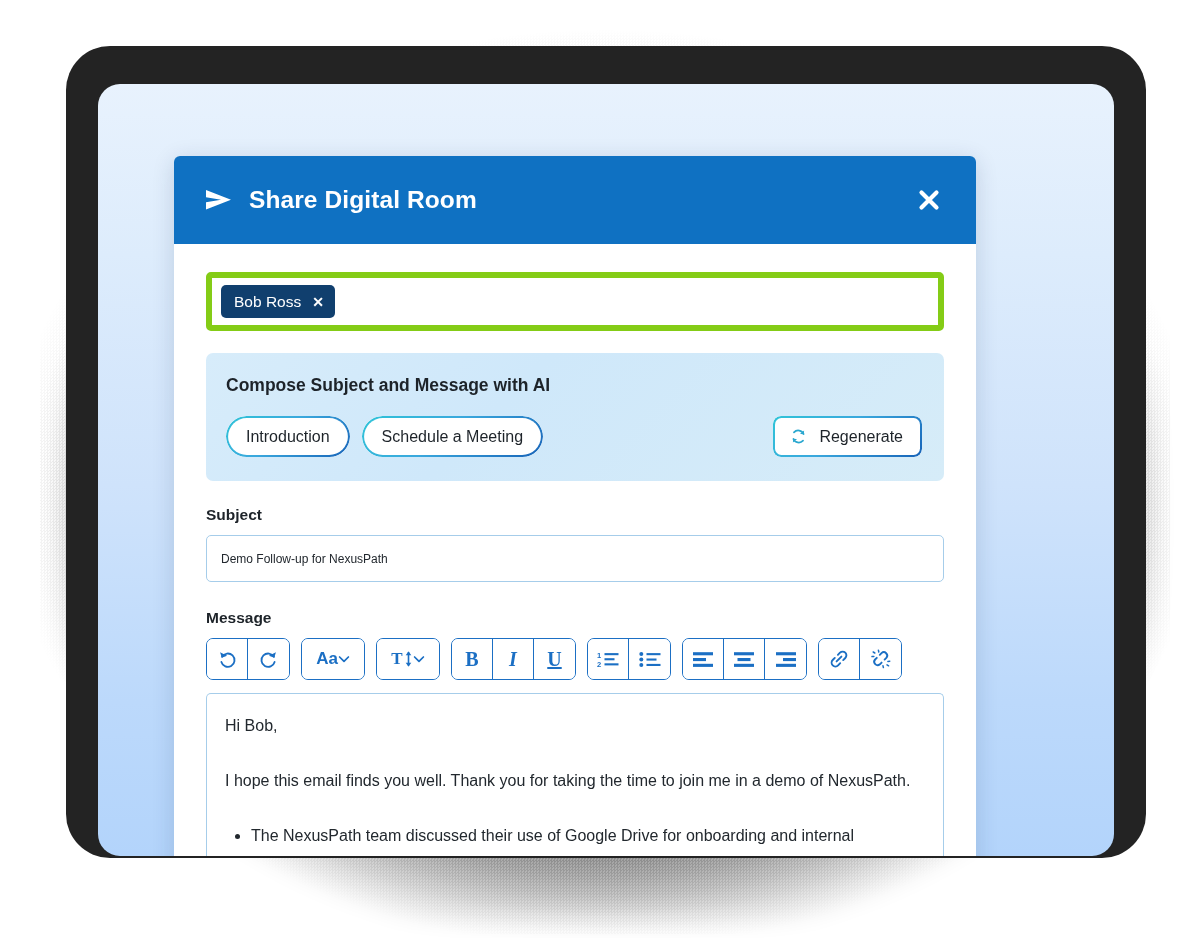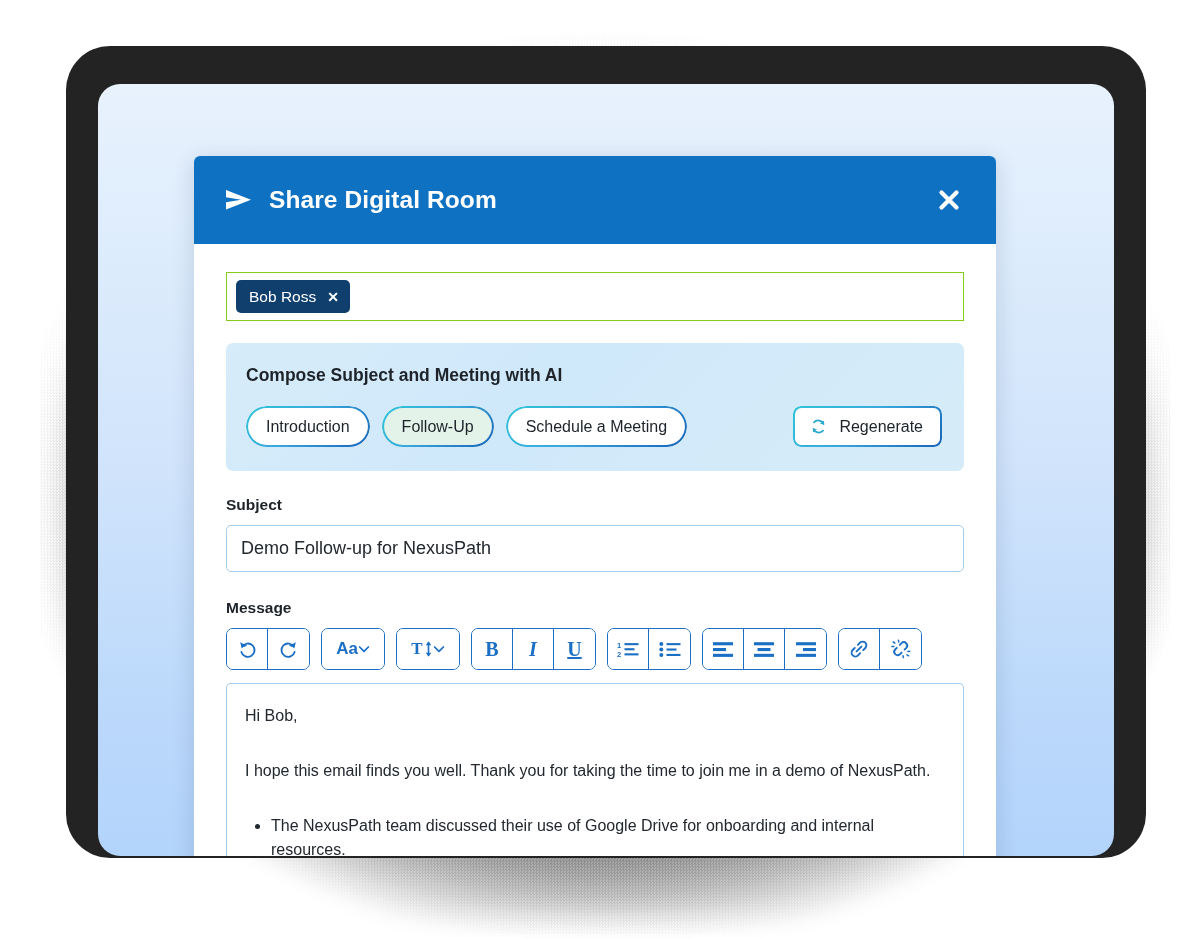--- a/index.html
+++ b/index.html
@@ -65,21 +65,21 @@
     width: 1016px;
     height: 772px;
     border-radius: 22px;
     overflow: hidden;
     background: linear-gradient(180deg, #e8f2fd 0%, #ddecfc 22%, #cfe3fb 52%, #bcd9fb 80%, #b3d4fb 100%);
   }
 
   
   .modal {
     position: absolute;
-    left: 96px;
+    left: 76px;
     top: 72px;
     width: 802px;
     min-height: 720px;
     background: #ffffff;
     border-radius: 6px 6px 0 0;
     box-shadow: 0 4px 22px rgba(16,42,80,0.16);
     overflow: hidden;
   }
 
   .modal-header {
@@ -109,22 +109,22 @@
   .field-label {
     font-size: 15.5px;
     font-weight: bold;
     color: #1d2329;
     margin-bottom: 11px;
     display: block;
   }
   .req-star { color: #f0554d; font-weight: bold; font-size: 16px; }
 
   .chip-input {
-    border: 1px solid #84cc16;
-    border-radius: 0;
+    border: 6px solid #84cc16;
+    border-radius: 5px;
     min-height: 48px;
     padding: 7px 9px;
     display: flex;
     align-items: center;
     flex-wrap: wrap;
     gap: 6px;
     background: #fff;
   }
   .chip {
     background: #103f6e;
@@ -215,21 +215,21 @@
   }
 
   
   .subject-block { margin-top: 25px; }
   .text-input {
     width: 100%;
     height: 47px;
     border: 1px solid #a6cdea;
     border-radius: 5px;
     padding: 0 14px;
-    font-size: 18px;
+    font-size: 12px;
     color: #22282e;
     font-family: "Liberation Sans", sans-serif;
     background: #fff;
     outline: none;
   }
 
   
   .message-block { margin-top: 27px; }
   .toolbar { display: flex; align-items: center; gap: 11px; flex-wrap: nowrap; }
   .tb-group {
@@ -311,24 +311,23 @@
         <div>
           <div class="chip-input">
             <span class="chip">
               <span>Bob Ross</span>
               <span class="chip-x">✕</span>
             </span>
           </div>
         </div>
 
         <div class="ai-panel">
-          <div class="ai-title">Compose Subject and Meeting with AI</div>
+          <div class="ai-title">Compose Subject and Message with AI</div>
           <div class="ai-row">
             <button class="pill">Introduction</button>
-            <button class="pill selected">Follow-Up</button>
             <button class="pill">Schedule a Meeting</button>
             <button class="regen-btn">
               <svg width="19" height="19" viewBox="0 0 20 20">
                 <path d="M15.4 7.4 A6.2 6.2 0 0 0 5.2 5.6" fill="none" stroke="#2aa7cf" stroke-width="1.8" stroke-linecap="round"></path>
                 <path d="M4.6 12.6 A6.2 6.2 0 0 0 14.8 14.4" fill="none" stroke="#2aa7cf" stroke-width="1.8" stroke-linecap="round"></path>
                 <path d="M15.9 3.6 L15.6 7.9 L11.6 7.2 Z" fill="#2aa7cf"></path>
                 <path d="M4.1 16.4 L4.4 12.1 L8.4 12.8 Z" fill="#2aa7cf"></path>
               </svg>
               <span>Regenerate</span>
             </button>

